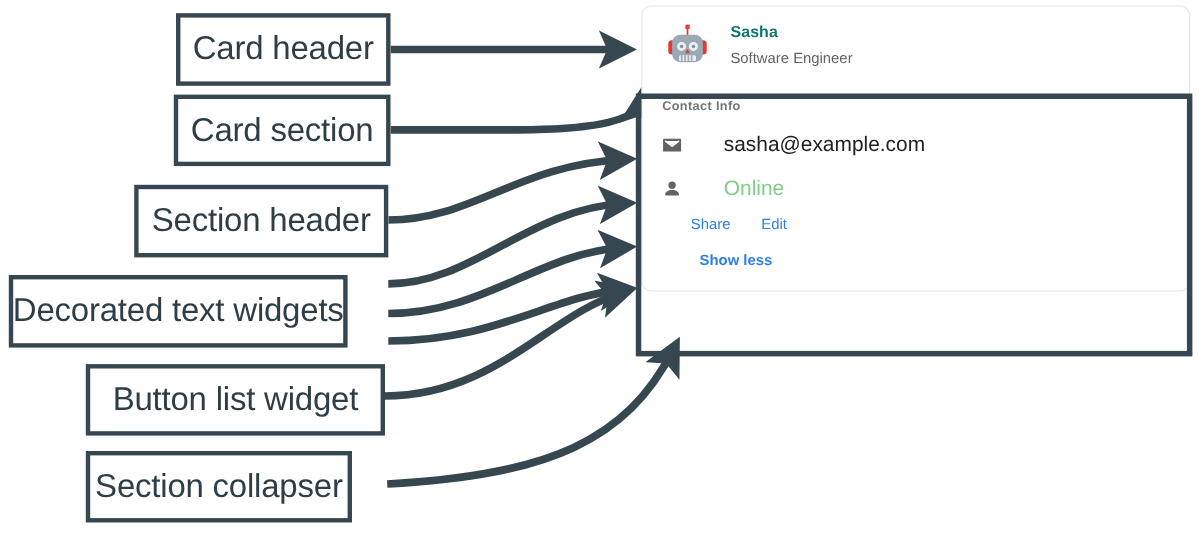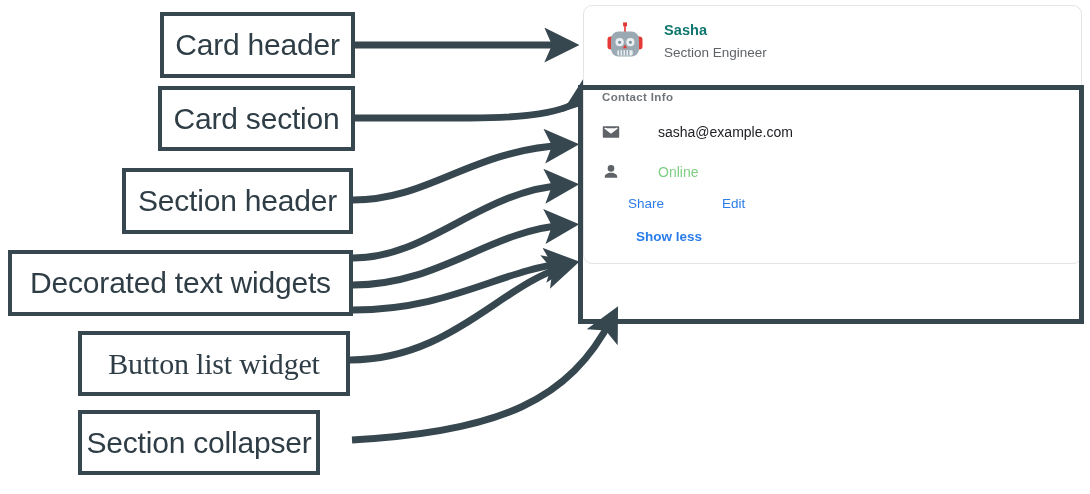--- a/index.html
+++ b/index.html
@@ -105,21 +105,21 @@
     width: 18px;
     height: 18px;
     flex: 0 0 18px;
     margin-right: 38px;
     color: #5f6368;
     display: flex;
     align-items: center;
     justify-content: center;
   }
   .row-text {
-    font-size: 14px;
+    font-size: 19px;
     color: #202124;
   }
   .row-text.status-online {
     color: #7ece84;
   }
   #button-list {
     display: flex;
     align-items: center;
     margin-top: 4px;
     margin-bottom: 6px;
@@ -128,21 +128,21 @@
     font-size: 13.5px;
     color: #2b7de9;
     background: none;
     border: none;
     padding: 0;
     margin: 0;
     font-family: inherit;
     cursor: pointer;
   }
   #btn-share { margin-left: 26px; }
-  #btn-edit  { margin-left: 58px; }
+  #btn-edit  { margin-left: 28px; }
   #section-collapser {
     margin-top: 12px;
     margin-left: 34px;
     font-size: 13.5px;
     font-weight: bold;
     color: #2b7de9;
     background: none;
     border: none;
     padding: 0;
     font-family: inherit;
@@ -197,25 +197,25 @@
   </div>
 
   <div class="label-box" style="left:158px; top:86px; width:197px; height:65px;">
     <span>Card section</span>
   </div>
 
   <div class="label-box" style="left:122px; top:168px; width:231px; height:66px;">
     <span>Section header</span>
   </div>
 
-  <div class="label-box" style="left:8px; top:250px; width:345px; height:66px;">
+  <div class="label-box" style="left:8px; top:250px; width:308px; height:66px;">
     <span>Decorated text widgets</span>
   </div>
 
-  <div class="label-box" style="left:78px; top:331px; width:272px; height:65px;font-family:Liberation Serif, serif;">
+  <div class="label-box" style="left:78px; top:331px; width:272px; height:65px;">
     <span>Button list widget</span>
   </div>
 
   <div class="label-box" style="left:78px; top:410px; width:242px; height:65px;">
     <span>Section collapser</span>
   </div>
 
   <div id="card">
 
     <div id="card-header">
@@ -239,21 +239,21 @@
         <rect x="15.3" y="31.2" width="15.4" height="5.2" rx="1.4" fill="#eceff1"></rect>
         <g fill="#9aa9b2">
           <rect x="17.0" y="31.2" width="1.5" height="5.2"></rect>
           <rect x="20.0" y="31.2" width="1.5" height="5.2"></rect>
           <rect x="23.0" y="31.2" width="1.5" height="5.2"></rect>
           <rect x="26.0" y="31.2" width="1.5" height="5.2"></rect>
         </g>
       </svg>
       <div id="identity">
         <div id="person-name">Sasha</div>
-        <div id="person-role">Section Engineer</div>
+        <div id="person-role">Software Engineer</div>
       </div>
     </div>
 
     <div id="card-section">
       <div id="section-header">Contact Info</div>
 
       <div class="text-row">
         <span class="row-icon">
           <svg viewBox="0 0 18 18" width="18" height="18" fill="currentColor">
             <path d="M1.6,3.2 h14.8 a0.8,0.8 0 0 1 0.8,0.8 v10 a0.8,0.8 0 0 1 -0.8,0.8 h-14.8 a0.8,0.8 0 0 1 -0.8,-0.8 v-10 a0.8,0.8 0 0 1 0.8,-0.8 z M2.7,5.2 L9,10 L15.3,5.2" fill="currentColor"></path>

